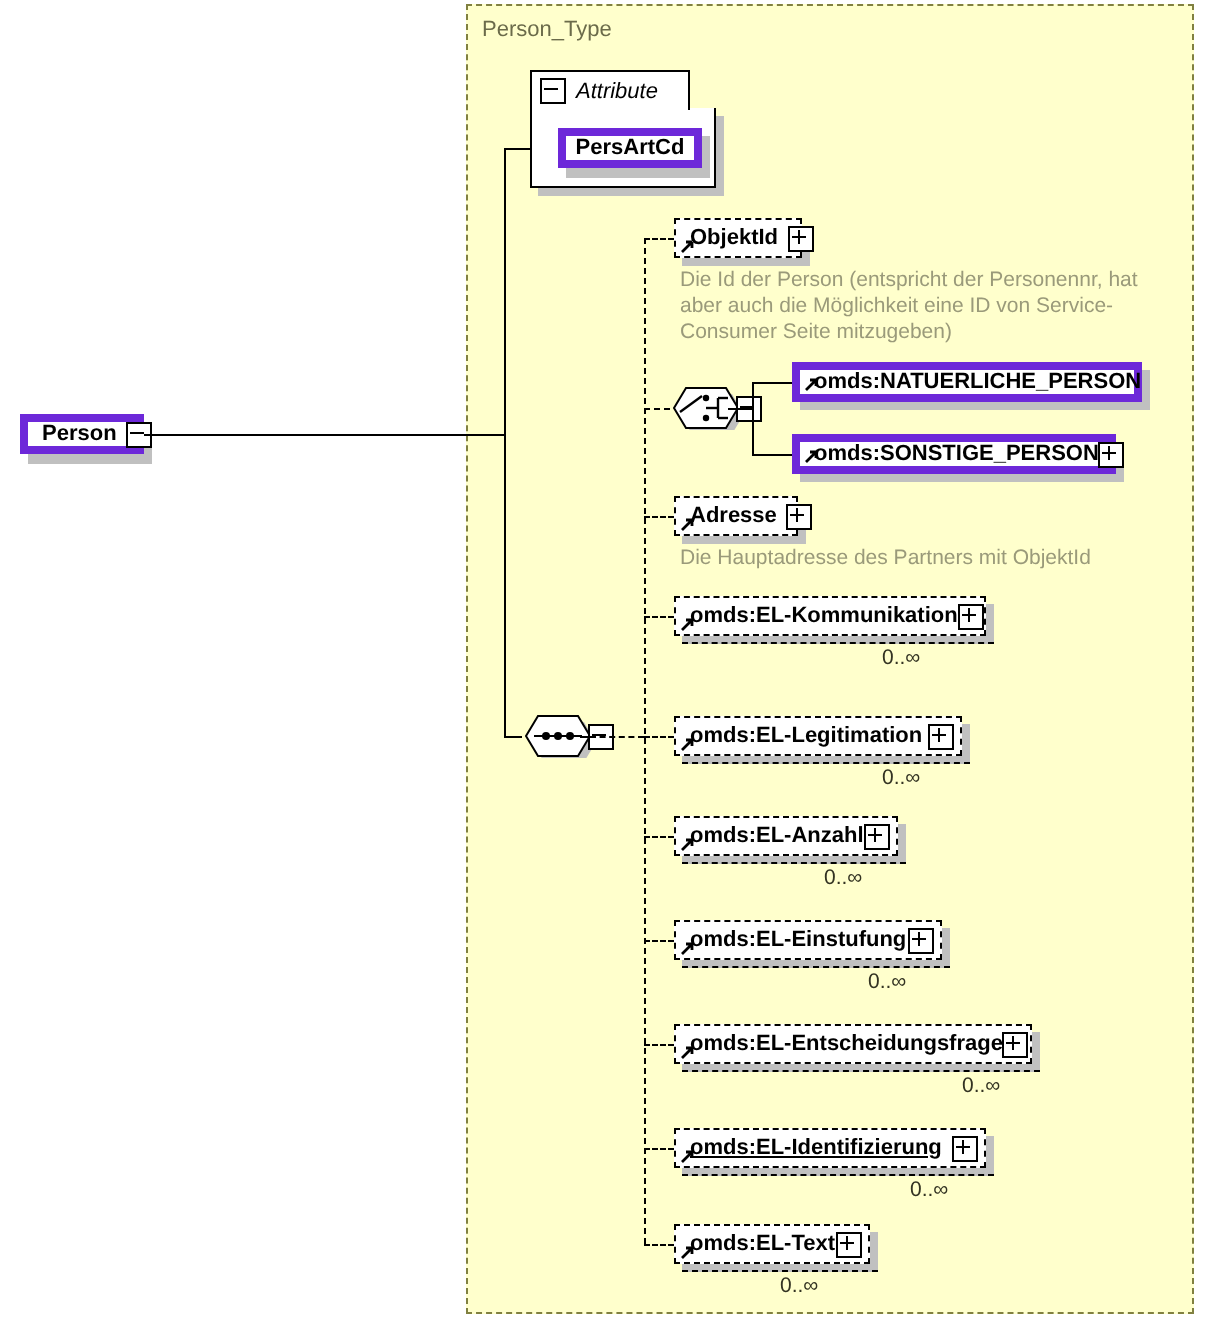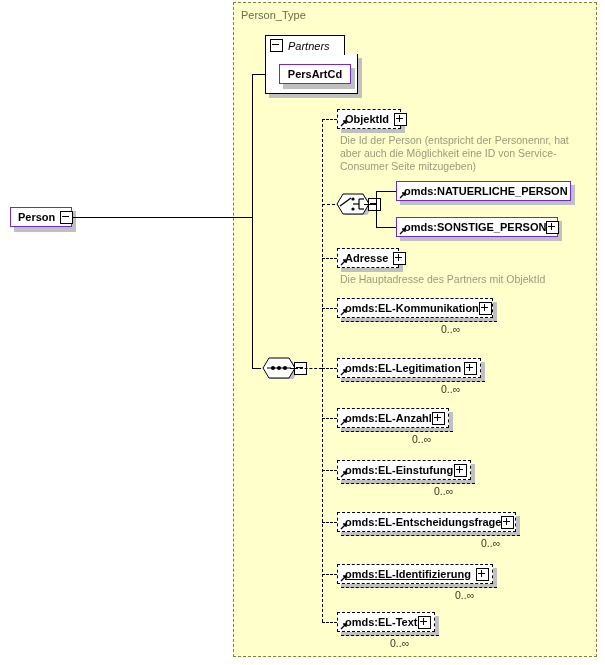--- a/index.html
+++ b/index.html
@@ -51,21 +51,21 @@
     white-space: nowrap;
   }
   .node .label {
     font-size: 11px;
     font-weight: bold;
     color: #000000;
     font-family: "Liberation Sans", sans-serif;
     line-height: 1;
   }
   .node.solid {
-    border: 1px solid #6d28d9;
+    border: 4px solid #6d28d9;
   }
   .node.dashed {
     border: 1px dashed #000000;
   }
   
   .shadow {
     position: absolute;
     background: #c0c0c0;
     z-index: 0;
   }
@@ -227,21 +227,21 @@
     <span class="expander"></span>
   </div>
 
 
   <div class="hline-solid" style="left:72px; top:217px; width:180px;"></div>
 
   <div class="shadow" style="left:269px; top:58px; width:93px; height:40px;"></div>
   <div class="attr-box"></div>
   <div class="attr-tab">
     <span class="expander"></span>
-    <span class="tab-label">Partners</span>
+    <span class="tab-label">Attribute</span>
   </div>
 
   <div class="shadow" style="left:283px; top:68px; width:72px; height:21px;"></div>
   <div class="node solid" style="left:279px; top:64px; width:72px; justify-content:center; padding:0;">
     <span class="label">PersArtCd</span>
   </div>
 
   <div class="vline-solid" style="left:252px; top:74px; height:294px;"></div>
   <div class="hline-solid" style="left:252px; top:74px; width:13px;"></div>
   <div class="hline-solid" style="left:252px; top:368px; width:9px;"></div>

